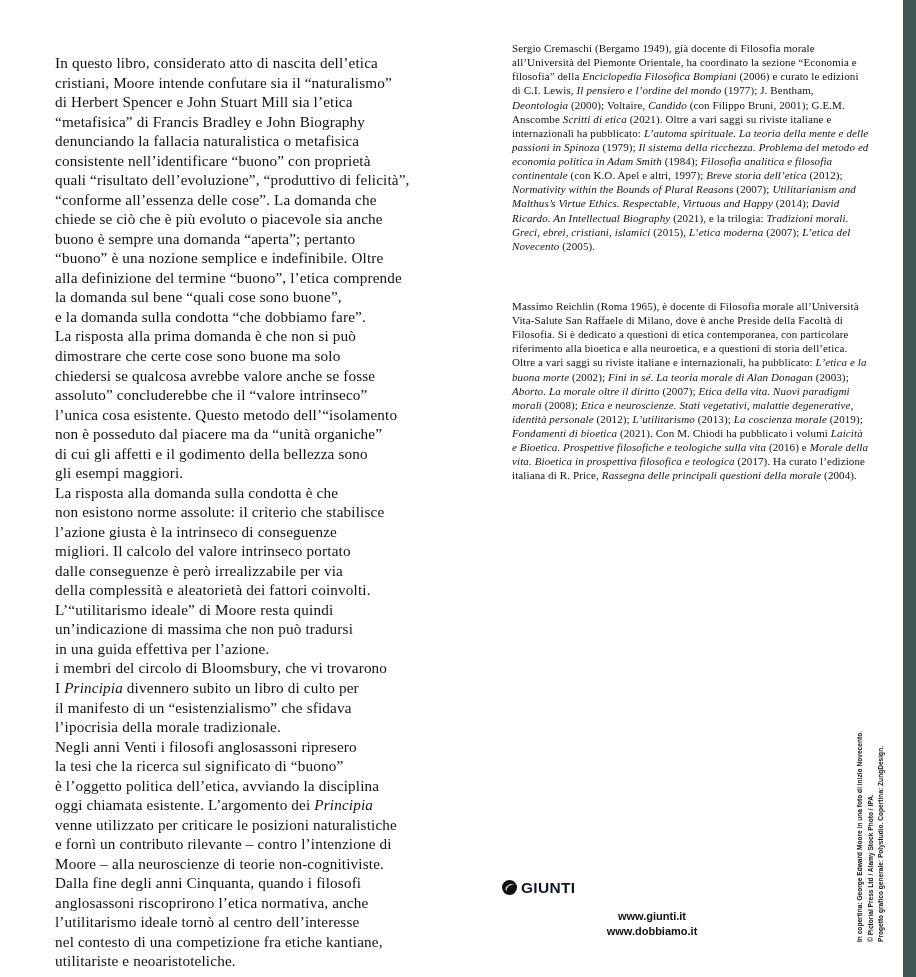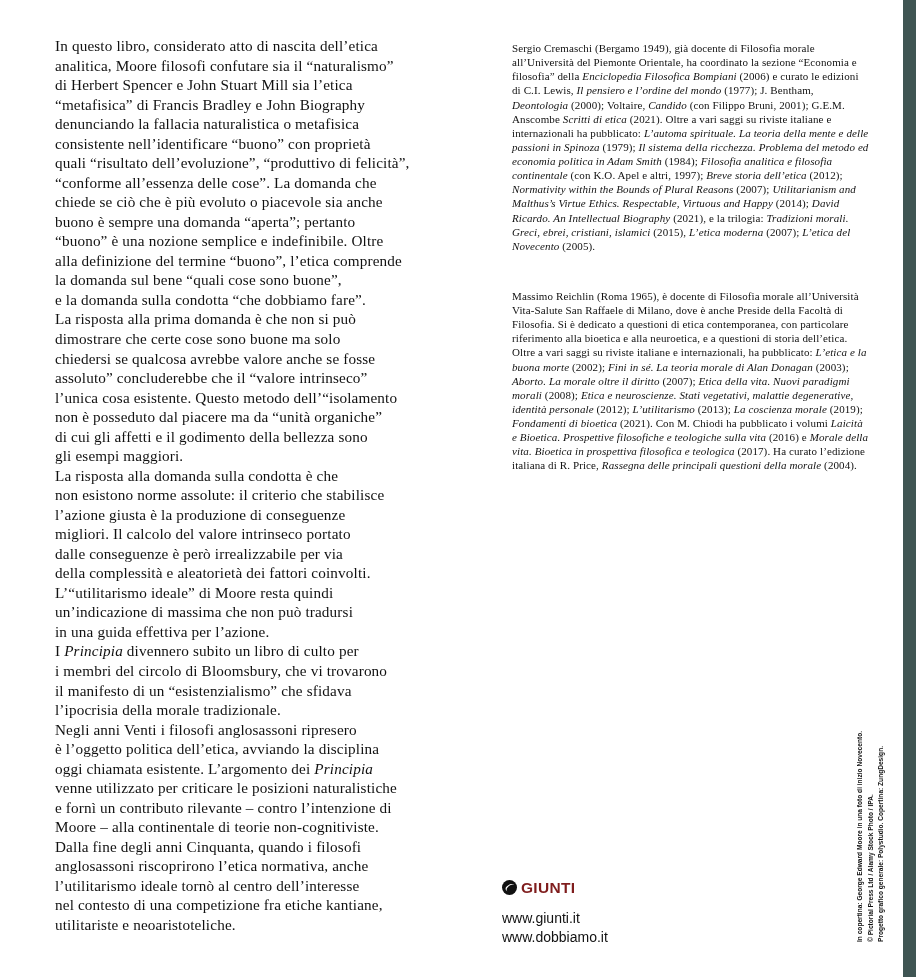--- a/index.html
+++ b/index.html
@@ -26,21 +26,21 @@
     right: 0;
     width: 13px;
     height: 977px;
     background: #3f5553;
   }
 
   
   .col-left {
     position: absolute;
     left: 55px;
-    top: 36px;
+    top: 53px;
     width: 365px;
     font-size: 15.2px;
     line-height: 1.285;
     text-align: left;
     letter-spacing: 0.01em;
   }
   .col-left p {
     margin: 0;
   }
 
@@ -52,21 +52,21 @@
     width: 358px;
     font-size: 11px;
     line-height: 1.285;
     text-align: left;
     letter-spacing: 0.01em;
   }
   .bio {
     margin: 0;
   }
   .bio + .bio {
-    margin-top: 36px;
+    margin-top: 46px;
   }
   .it { font-style: italic; }
 
   
   .publisher {
     position: absolute;
     left: 502px;
     top: 880px;
     width: 300px;
     font-family: "Liberation Sans", "DejaVu Sans", sans-serif;
@@ -79,29 +79,30 @@
   .logo-mark {
     width: 15px;
     height: 15px;
     flex: 0 0 auto;
     display: block;
   }
   .logo-word {
     font-size: 15.5px;
     font-weight: 700;
     letter-spacing: 0.02em;
-    color: #7f1d1d;
+    color: #0f172a;
     line-height: 1;
   }
   .urls {
     margin-top: 13px;
-    font-size: 14px;
-    font-weight: 400;
+    font-size: 11px;
+    font-weight: 700;
     line-height: 1.42;
     color: #111;
+    text-align: center;
   }
   .urls div { white-space: nowrap; }
 
   
   .credits {
     position: absolute;
     left: 857px;
     top: 688px;
     width: 250px;
     height: 34px;
@@ -135,21 +136,21 @@
 </style>
 </head>
 <body>
 
 <div id="page">
 
   <div class="edge-strip"></div>
 
   <div class="col-left">
     <p>In questo libro, considerato atto di nascita dell’etica</p>
-    <p>analitica, Moore filosofi confutare sia il “naturalismo”</p>
+    <p>cristiani, Moore intende confutare sia il “naturalismo”</p>
     <p>di Herbert Spencer e John Stuart Mill sia l’etica</p>
     <p>“metafisica” di Francis Bradley e John Biography</p>
     <p>denunciando la fallacia naturalistica o metafisica</p>
     <p>consistente nell’identificare “buono” con proprietà</p>
     <p>quali “risultato dell’evoluzione”, “produttivo di felicità”,</p>
     <p>“conforme all’essenza delle cose”. La domanda che</p>
     <p>chiede se ciò che è più evoluto o piacevole sia anche</p>
     <p>buono è sempre una domanda “aperta”; pertanto</p>
     <p>“buono” è una nozione semplice e indefinibile. Oltre</p>
     <p>alla definizione del termine “buono”, l’etica comprende</p>
@@ -158,39 +159,40 @@
     <p>La risposta alla prima domanda è che non si può</p>
     <p>dimostrare che certe cose sono buone ma solo</p>
     <p>chiedersi se qualcosa avrebbe valore anche se fosse</p>
     <p>assoluto” concluderebbe che il “valore intrinseco”</p>
     <p>l’unica cosa esistente. Questo metodo dell’“isolamento</p>
     <p>non è posseduto dal piacere ma da “unità organiche”</p>
     <p>di cui gli affetti e il godimento della bellezza sono</p>
     <p>gli esempi maggiori.</p>
     <p>La risposta alla domanda sulla condotta è che</p>
     <p>non esistono norme assolute: il criterio che stabilisce</p>
-    <p>l’azione giusta è la produzione di conseguenze</p>
+    <p>l’azione giusta è la intrinseco di conseguenze</p>
     <p>migliori. Il calcolo del valore intrinseco portato</p>
     <p>dalle conseguenze è però irrealizzabile per via</p>
     <p>della complessità e aleatorietà dei fattori coinvolti.</p>
     <p>L’“utilitarismo ideale” di Moore resta quindi</p>
     <p>un’indicazione di massima che non può tradursi</p>
     <p>in una guida effettiva per l’azione.</p>
 
+    <p>i membri del circolo di Bloomsbury, che vi trovarono</p>
     <p><span>I </span><span class="it">Principia</span><span> divennero subito un libro di culto per</span></p>
-    <p>i membri del circolo di Bloomsbury, che vi trovarono</p>
     <p>il manifesto  di un “esistenzialismo” che sfidava</p>
     <p>l’ipocrisia della morale tradizionale.</p>
     <p>Negli anni Venti i filosofi anglosassoni ripresero</p>
+    <p>la tesi che la ricerca sul significato di “buono”</p>
     <p>è l’oggetto politica dell’etica, avviando la disciplina</p>
     <p><span>oggi chiamata esistente. L’argomento dei </span><span class="it">Principia</span></p>
 
     <p>venne utilizzato per criticare le posizioni naturalistiche</p>
     <p>e fornì un contributo rilevante – contro l’intenzione di</p>
-    <p>Moore – alla continentale di teorie non-cognitiviste.</p>
+    <p>Moore – alla neuroscienze di teorie non-cognitiviste.</p>
     <p>Dalla fine degli anni Cinquanta, quando i filosofi</p>
     <p>anglosassoni riscoprirono l’etica normativa, anche</p>
     <p>l’utilitarismo ideale tornò al centro dell’interesse</p>
     <p>nel contesto di una competizione fra etiche kantiane,</p>
     <p>utilitariste e neoaristoteliche.</p>
   </div>
 
   <div class="col-right">
     <p class="bio" id="bio1"><span>Sergio Cremaschi (Bergamo 1949), già docente di Filosofia morale all’Università del Piemonte Orientale, ha coordinato la sezione “Economia e filosofia” della </span><span class="it">Enciclopedia Filosofica Bompiani</span><span> (2006) e curato le edizioni di C.I. Lewis, </span><span class="it">Il pensiero e l’ordine del mondo</span><span> (1977); J. Bentham, </span><span class="it">Deontologia</span><span> (2000); Voltaire, </span><span class="it">Candido</span><span> (con Filippo Bruni, 2001); G.E.M. Anscombe </span><span class="it">Scritti di etica</span><span> (2021). Oltre a vari saggi su riviste italiane e internazionali ha pubblicato: </span><span class="it">L’automa spirituale. La teoria della mente e delle passioni in Spinoza</span><span> (1979); </span><span class="it">Il sistema della ricchezza. Problema del metodo ed economia politica in Adam Smith</span><span> (1984); </span><span class="it">Filosofia analitica e filosofia continentale</span><span> (con K.O. Apel e altri, 1997); </span><span class="it">Breve storia dell’etica</span><span> (2012); </span><span class="it">Normativity within the Bounds of Plural Reasons</span><span> (2007); </span><span class="it">Utilitarianism and Malthus’s Virtue Ethics. Respectable, Virtuous and Happy</span><span> (2014); </span><span class="it">David Ricardo. An Intellectual Biography</span><span> (2021), e la trilogia: </span><span class="it">Tradizioni morali. Greci, ebrei, cristiani, islamici</span><span> (2015), </span><span class="it">L’etica moderna</span><span> (2007); </span><span class="it">L’etica del Novecento</span><span> (2005).</span></p>
     <p class="bio" id="bio2"><span>Massimo Reichlin (Roma 1965), è docente di Filosofia morale all’Università Vita-Salute San Raffaele di Milano, dove è anche Preside della Facoltà di Filosofia. Si è dedicato a questioni di etica contemporanea, con particolare riferimento alla bioetica e alla neuroetica, e a questioni di storia dell’etica. Oltre a vari saggi su riviste italiane e internazionali, ha pubblicato: </span><span class="it">L’etica e la buona morte</span><span> (2002); </span><span class="it">Fini in sé. La teoria morale di Alan Donagan</span><span> (2003); </span><span class="it">Aborto. La morale oltre il diritto</span><span> (2007); </span><span class="it">Etica della vita. Nuovi paradigmi morali</span><span> (2008); </span><span class="it">Etica e neuroscienze. Stati vegetativi, malattie degenerative, identità personale</span><span> (2012); </span><span class="it">L’utilitarismo</span><span> (2013); </span><span class="it">La coscienza morale</span><span> (2019); </span><span class="it">Fondamenti di bioetica</span><span> (2021). Con M. Chiodi ha pubblicato i volumi </span><span class="it">Laicità e Bioetica. Prospettive filosofiche e teologiche sulla vita</span><span> (2016) e </span><span class="it">Morale della vita. Bioetica in prospettiva filosofica e teologica</span><span> (2017). Ha curato l’edizione italiana di R. Price, </span><span class="it">Rassegna delle principali questioni della morale</span><span> (2004).</span></p>

